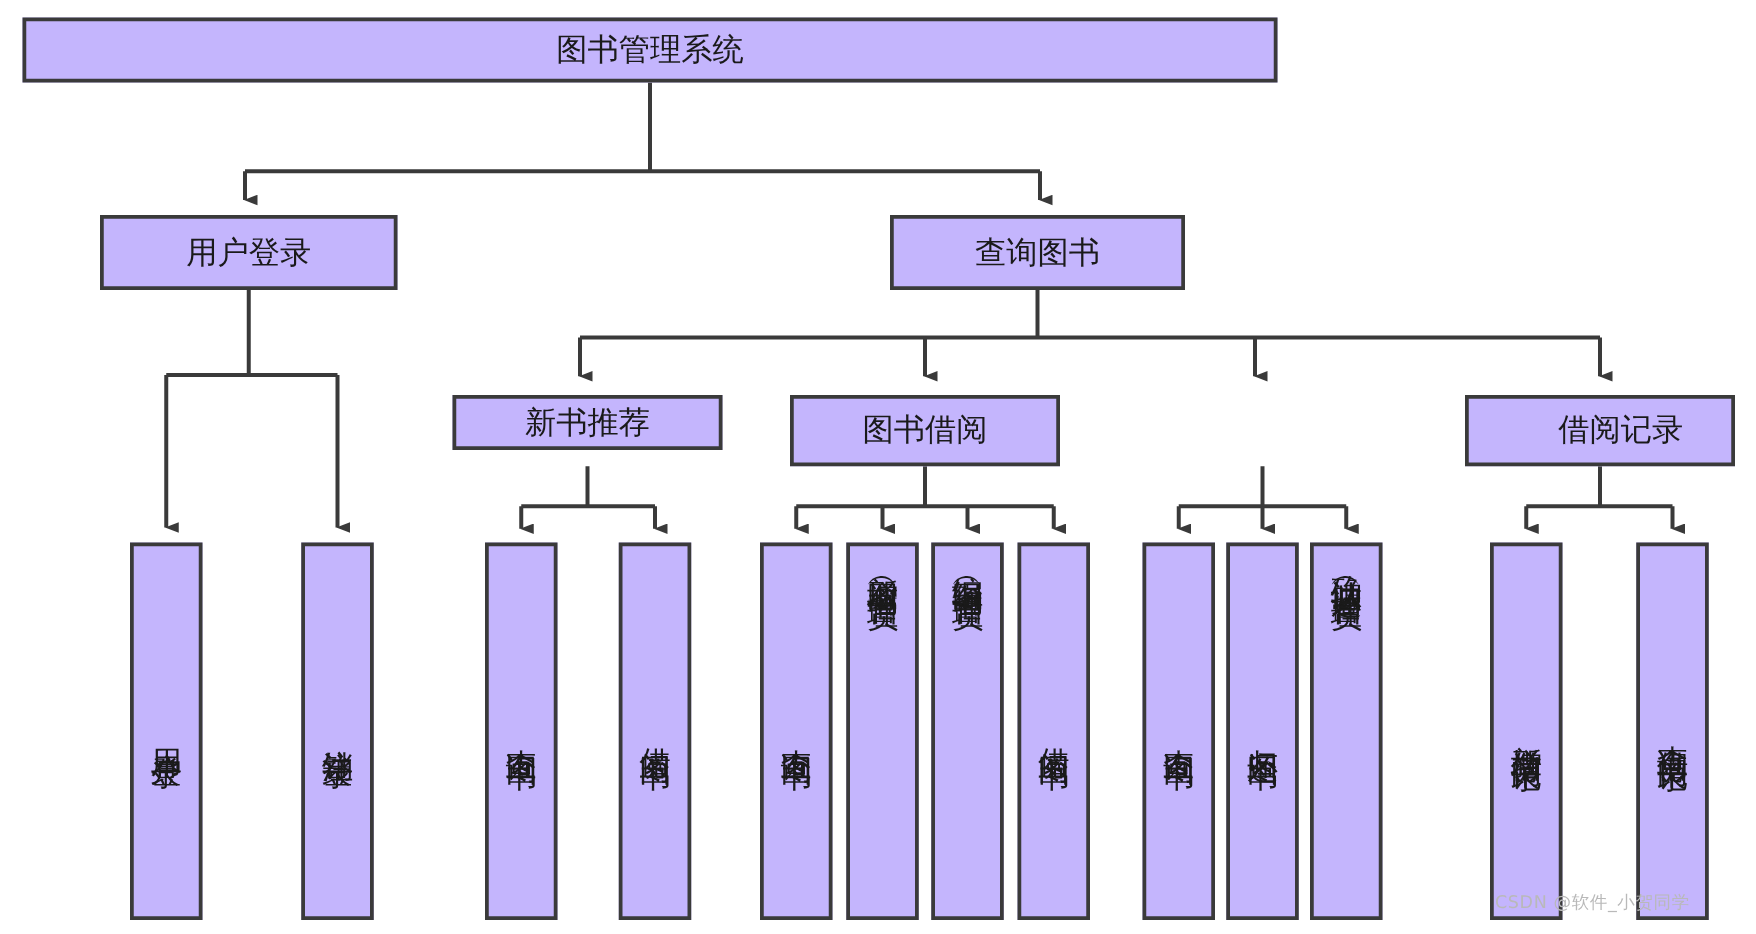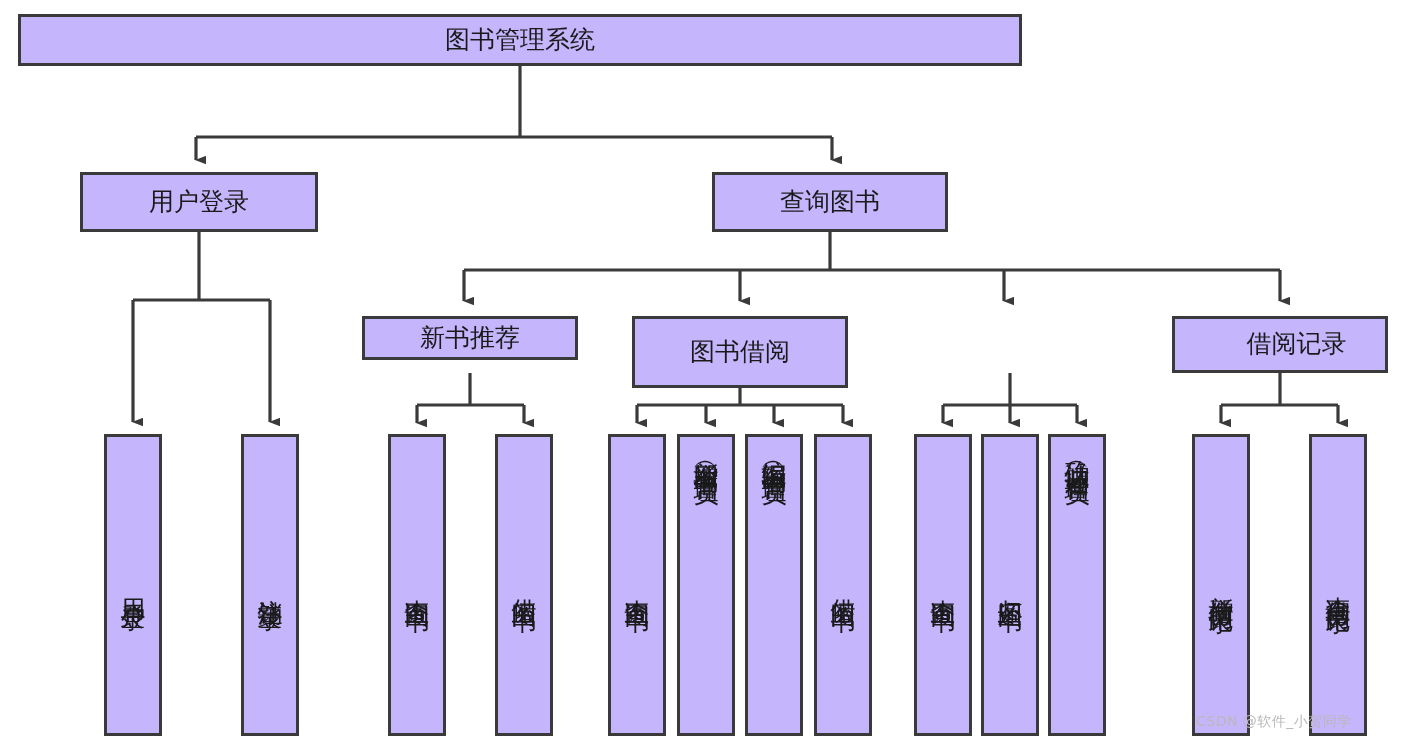--- a/index.html
+++ b/index.html
@@ -138,21 +138,21 @@
   </div>
 
   <div class="node-box node-horizontal" style="left:712px; top:172px; width:236px; height:60px;">
     <span class="node-label">查询图书</span>
   </div>
 
   <div class="node-box node-horizontal" style="left:362px; top:316px; width:216px; height:44px;">
     <span class="node-label">新书推荐</span>
   </div>
 
-  <div class="node-box node-horizontal" style="left:632px; top:316px; width:216px; height:72px;">
+  <div class="node-box node-horizontal" style="left:632px; top:316px; width:216px; height:57px;">
     <span class="node-label">图书借阅</span>
   </div>
 
 
   <div class="node-box node-horizontal" style="left:1172px; top:316px; width:216px; height:57px;padding-left:33px;">
     <span class="node-label">借阅记录</span>
   </div>
 
   <div class="node-box node-vertical vcenter" style="left:104px; top:434px; width:58px; height:302px;">
     <span class="node-label">用户登录</span>

